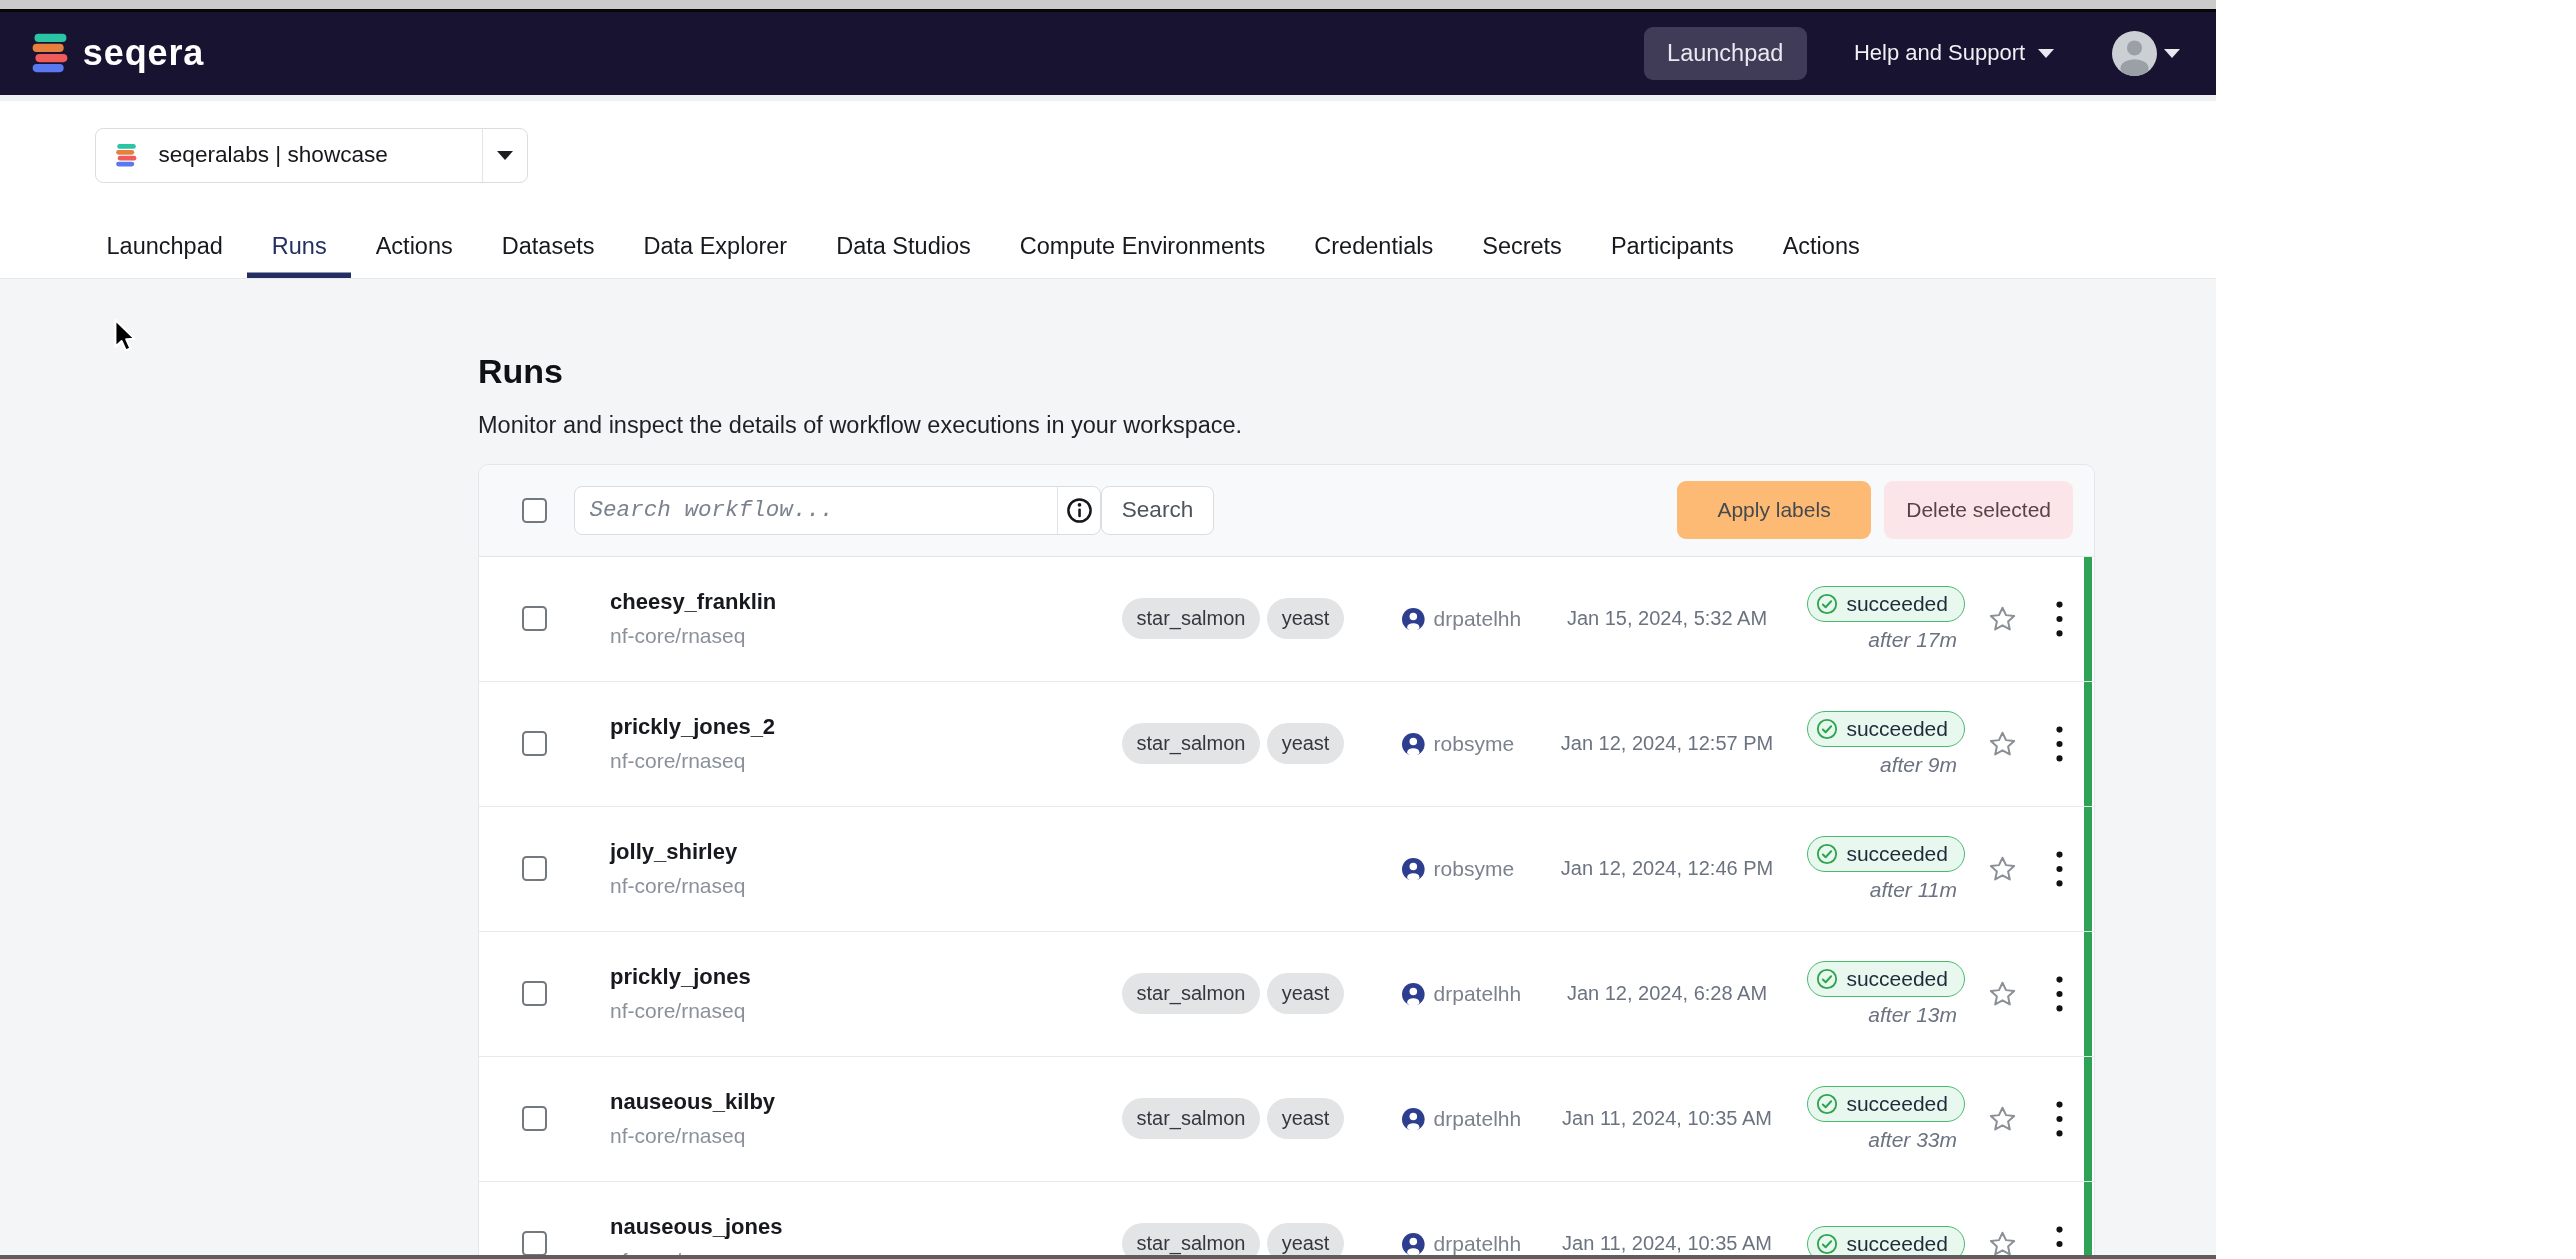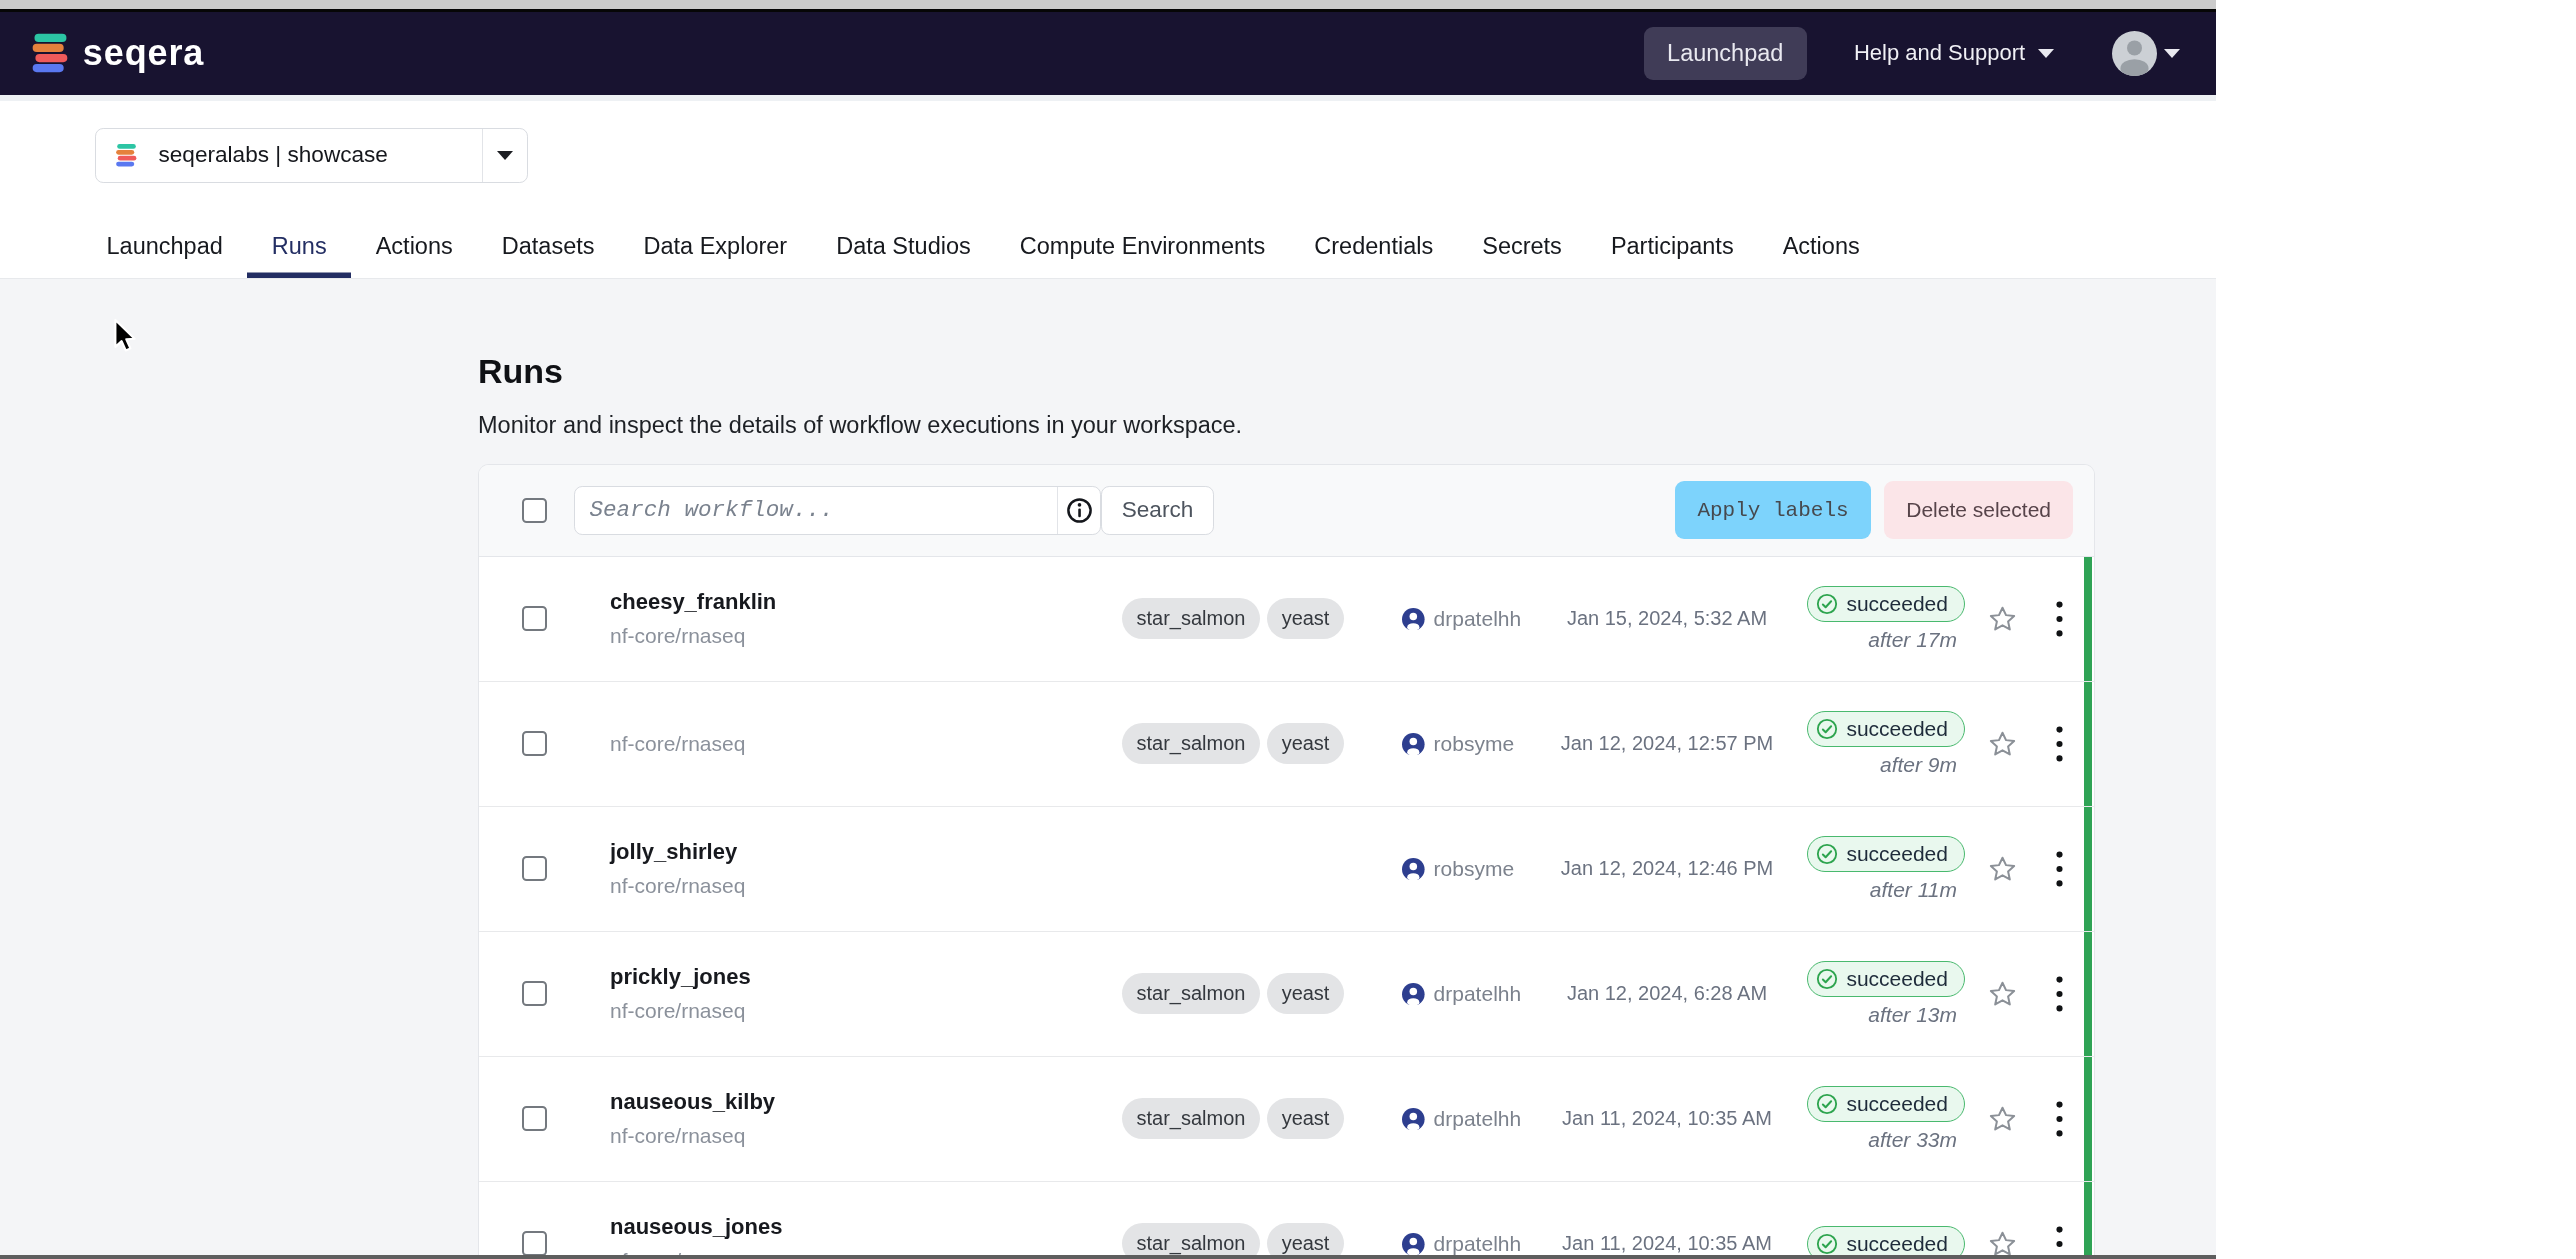--- a/index.html
+++ b/index.html
@@ -30,21 +30,21 @@
   h1 { margin-top: 71px; font-size: 34px; font-weight: 700; color: #0f1115; line-height: 43px; }
   .subtitle { margin-top: 15.4px; font-size: 23.5px; color: #1d2025; line-height: 33px; }
   .runs-table { margin-top: 22px; background: #fff; border: 1.8px solid #e4e6ea; border-bottom: none; border-radius: 11px 11px 0 0; }
   .toolbar { height: 92px; background: #f8f9fa; border-bottom: 1.8px solid #e4e6ea; border-radius: 9px 9px 0 0; display: flex; align-items: center; padding: 0 21px 0 43px; }
   .checkbox { width: 25px; height: 25px; border: 2.7px solid #74797f; border-radius: 4.5px; background: #fff; flex: none; }
   .search-group { margin-left: 27px; width: 527px; height: 49px; border: 1.8px solid #d9dce1; border-radius: 8.2px; background: #fff; display: flex; align-items: center; overflow: hidden; }
   .search-input { flex: 1; border: none; outline: none; font-size: 22.6px; padding: 0 0 0 14.5px; background: transparent; min-width: 0; height: 100%; font-family: Liberation Mono, monospace; }
   .search-input::placeholder { font-style: italic; color: #7a828e; opacity: 1; }
   .info-seg { width: 43px; height: 100%; border-left: 1.8px solid #e2e4e8; display: flex; align-items: center; justify-content: center; flex: none; }
   .search-btn { margin-left: 0; width: 113px; height: 49px; border: 1.8px solid #d9dce1; border-radius: 8.2px; background: #fff; color: #4d545e; font-size: 22.6px; font-family: inherit; }
-  .apply-btn { margin-left: auto; height: 58px; padding: 0 22px; background: #7dd3fc; border: none; border-radius: 9px; color: #46494e; font-size: 21px; font-family: Liberation Mono, monospace; }
+  .apply-btn { margin-left: auto; height: 58px; padding: 0 40px; background: #fdba74; border: none; border-radius: 9px; color: #46494e; font-size: 21px; font-family: Liberation Sans, sans-serif; }
   .delete-btn { margin-left: 13.6px; height: 58px; padding: 0 22px; background: #fbe5e8; border: none; border-radius: 9px; color: #57444a; font-size: 21px; font-family: inherit; }
   .row { position: relative; height: 125px; display: flex; align-items: stretch; border-bottom: 1.8px solid #e8e9eb; background: #fff; }
   .row::after { content: ""; position: absolute; right: 1.8px; top: 0; bottom: 0; width: 8.2px; background: #2fa355; }
   .c-check { width: 109px; display: flex; align-items: center; padding-left: 43px; flex: none; }
   .c-name { width: 534px; display: flex; flex-direction: column; justify-content: center; padding-left: 22px; gap: 9px; flex: none; }
   .name { font-size: 22px; font-weight: 700; color: #17191e; }
   .pipeline { font-size: 21px; color: #8b919b; }
   .c-labels { width: 255px; display: flex; align-items: center; gap: 7.2px; flex: none; }
   .label { height: 41px; display: inline-flex; align-items: center; padding: 0 14.5px; background: #e3e4e6; border-radius: 21px; font-size: 20px; color: #34383e; }
   .c-user { width: 177px; display: flex; align-items: center; gap: 9px; padding-left: 25px; flex: none; }
@@ -203,20 +203,21 @@
                 <circle cx="5" cy="38" r="3.4" fill="#101214"></circle>
             </svg>
           </div>
         </div>
 
         <div class="row">
           <div class="c-check">
               <div class="checkbox"></div>
             </div>
           <div class="c-name">
+            <span class="name">prickly_jones_2</span>
             <span class="pipeline">nf-core/rnaseq</span>
           </div>
           <div class="c-labels">
             <span class="label hide-empty">star_salmon</span>
             <span class="label hide-empty">yeast</span>
           </div>
           <div class="c-user">
             <svg width="22.6" height="22.6" viewBox="0 0 24 24">
               <defs>
                   <clipPath id="uc1">

